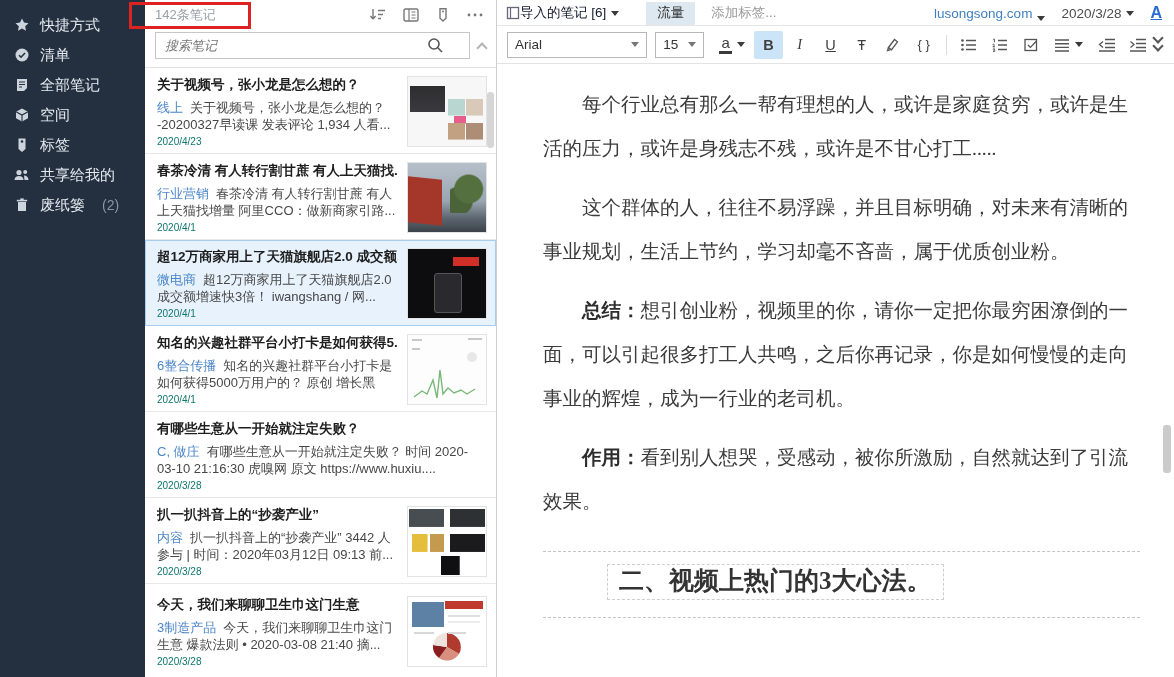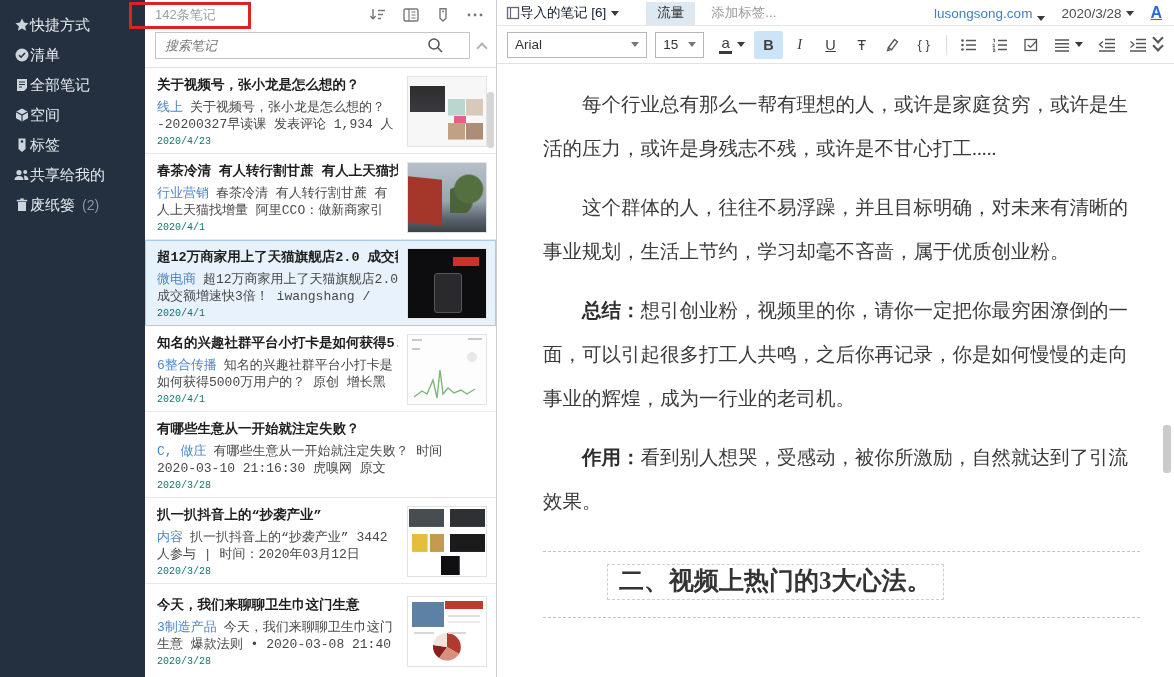--- a/index.html
+++ b/index.html
@@ -2,37 +2,37 @@
 <html><head>
 <meta charset="utf-8">
 <style>
   * { box-sizing: border-box; margin: 0; padding: 0; }
   html,body { width:1174px; height:677px; overflow:hidden; }
   body { font-family:"Liberation Sans", sans-serif; background:#fff; position:relative; }
   .app { display:flex; width:100%; height:100%; }
 
   
   .sidebar { width:145px; flex-shrink:0; background:#243040; color:#e4e9ee; padding-top:10px; }
-  .side-item { display:flex; align-items:center; padding:6px 0 6px 13px; font-size:15px; height:30px; cursor:default; }
+  .side-item { display:flex; align-items:center; gap:10px; padding:6px 0 6px 13px; font-size:15px; height:30px; cursor:default; }
   .side-item .sicon { width:17px; height:16px; flex-shrink:0; display:flex; align-items:center; justify-content:center; }
   .side-count { color:#8b95a2; margin-left:7px; font-size:14px; }
 
   
   .notes-panel { width:352px; flex-shrink:0; background:#fff; border-right:1px solid #cfcfcf; position:relative; }
   .np-header { height:30px; display:flex; align-items:center; padding:0 12px 0 10px; }
   .np-count { color:#9aa0a8; font-size:13px; }
   .np-icons { margin-left:auto; display:flex; align-items:center; gap:15px; }
   .np-icons .hicon { color:#777; display:flex; align-items:center; }
   .search-row { display:flex; align-items:center; padding:2px 6px 8px 10px; }
   .search-box { flex:1; border:1px solid #c6c6c6; height:27px; display:flex; align-items:center; padding:0 25px 0 9px; background:#fff; }
   .search-box input { border:none; outline:none; flex:1; font-style:italic; font-size:13px; color:#777; background:transparent; font-family:inherit; }
   .chev-up { width:8px; height:8px; border-top:2px solid #b5b5b5; border-left:2px solid #b5b5b5; transform:rotate(45deg); margin:4px 4px 0 8px; }
 
   .note-list { border-top:1px solid #e2e2e2; }
-  .note-item { display:flex; height:86px; padding:8px 9px 5px 12px; border-bottom:1px solid #e8e8e8; background:#fff;font-family:Liberation Mono, monospace; }
+  .note-item { display:flex; height:86px; padding:8px 9px 5px 12px; border-bottom:1px solid #e8e8e8; background:#fff; }
   .note-item.selected { background:#e7f2fc; border:1px solid #a9cdee; padding:7px 8px 4px 11px; }
   .note-item:last-child { height:96px; padding-top:12px; }
   .note-main { flex:1; min-width:0; padding-right:9px; }
   .note-title { font-size:13.5px; font-weight:bold; color:#1e1e1e; white-space:nowrap; overflow:hidden; margin-bottom:5px; }
   .note-snippet { font-size:13px; color:#474747; line-height:17px; height:34px; overflow:hidden; }
   .tag-link { color:#4a86c8; margin-right:7px;margin-top:12px; }
   .note-date { font-size:10px; color:#0f766e; margin-top:3px; }
   .thumb { width:80px; height:71px; flex-shrink:0; border:1px solid #e3e3e3; background:#f6f6f6; position:relative; overflow:hidden; }
 
   .thumb-1 { background:#f7f7f7; background-image:

